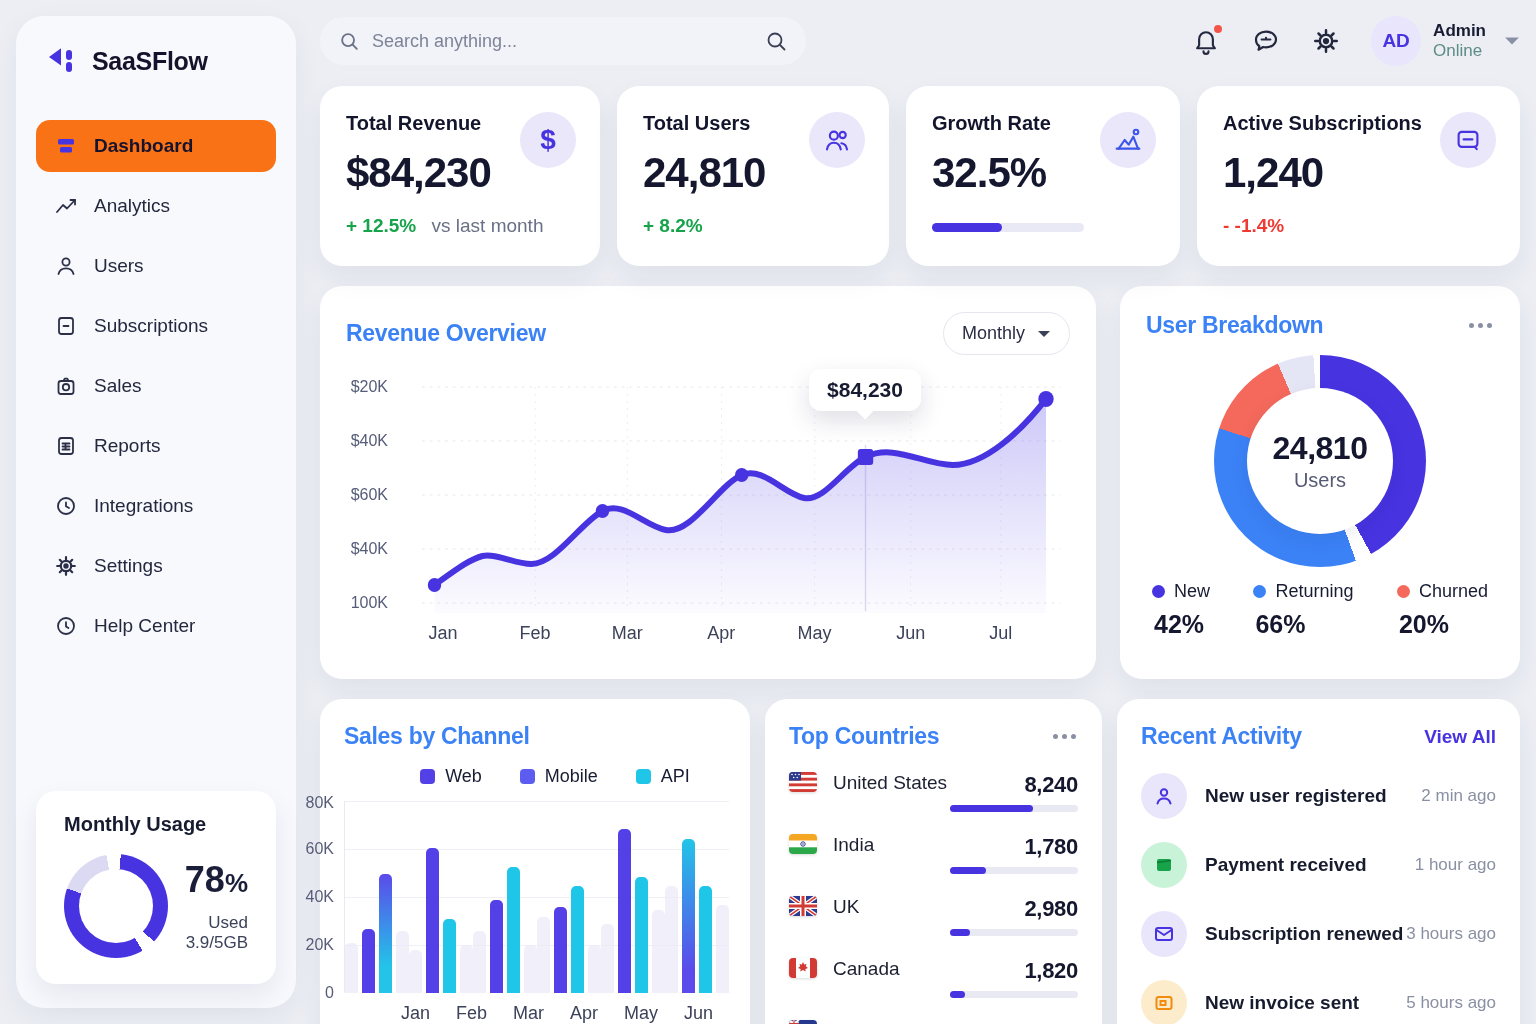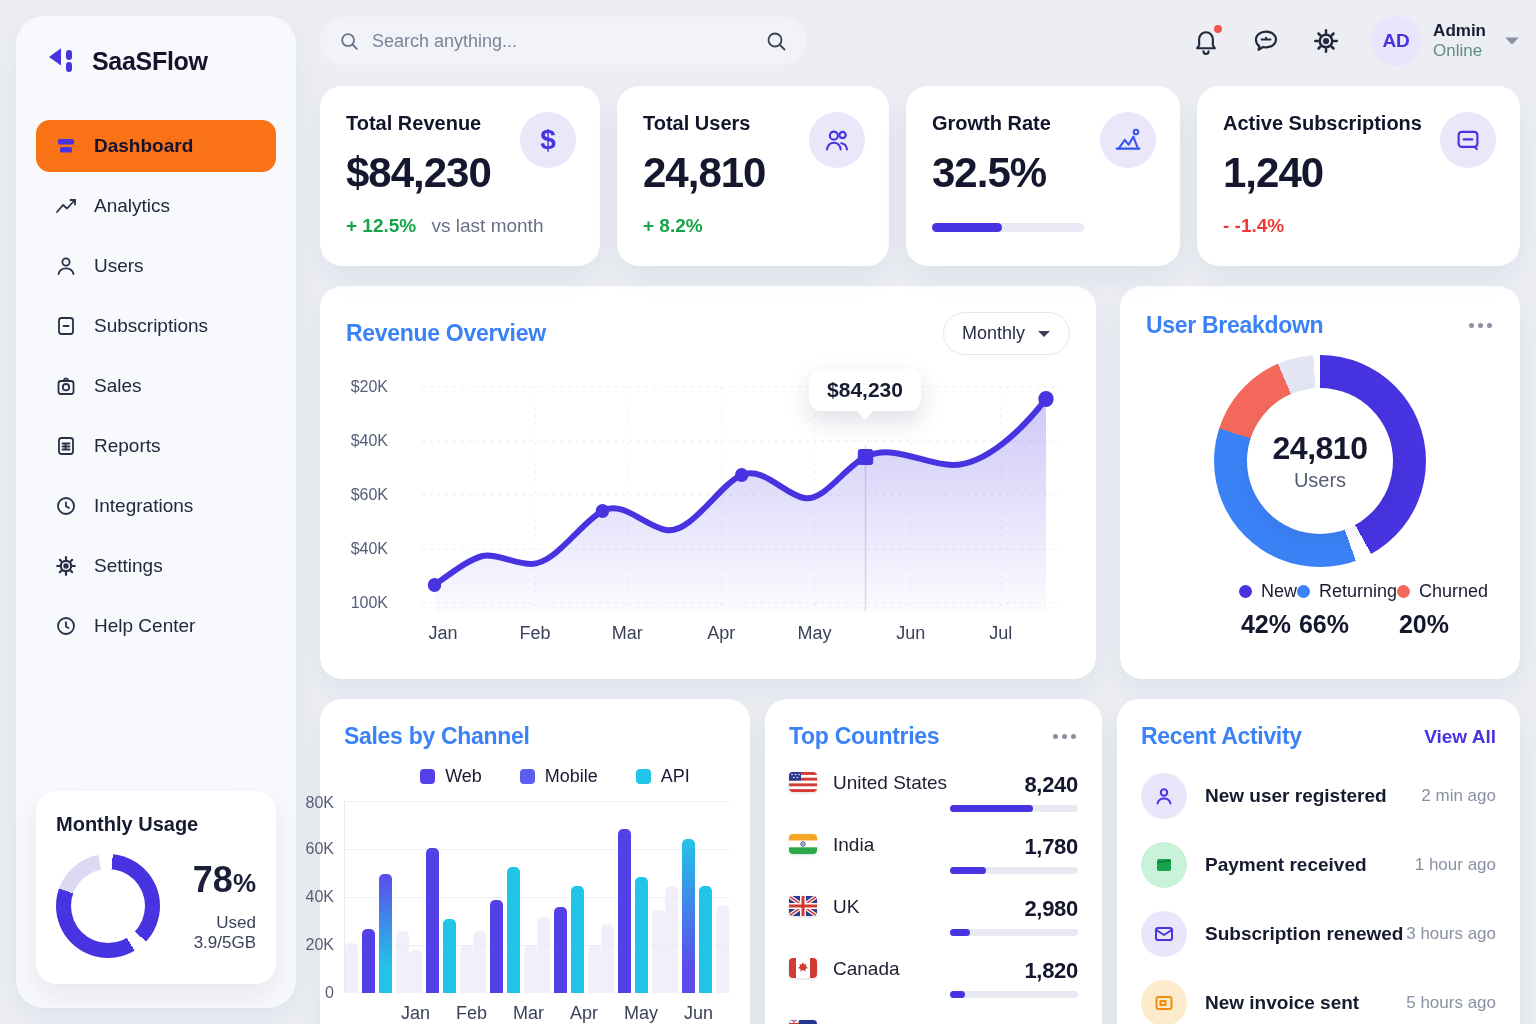--- a/index.html
+++ b/index.html
@@ -23,21 +23,21 @@
   .brand { font-size:25px; font-weight:700; color:#16122b; letter-spacing:-.3px; }
   .menu { display:flex; flex-direction:column; gap:8px; }
   .menu-item {
     display:flex; align-items:center; gap:16px; padding:14px 18px;
     border-radius:14px; color:#23283e; font-size:19px; cursor:pointer;
   }
   .menu-item .mi-icon { width:24px; height:24px; color:#2b3048; flex:0 0 24px; }
   .menu-item.active { background:#f97316; color:#17122e; font-weight:700; }
   .menu-item.active .mi-icon { color:#4733e0; }
   .usage-card {
-    margin-top:auto; background:#ffffff; border-radius:20px; padding:22px 20px 26px;
+    margin-top:auto; background:#ffffff; border-radius:20px; padding:22px 28px 26px;
     box-shadow:0 12px 28px rgba(30,30,80,.08);
   }
   .usage-title { font-size:20px; font-weight:700; color:#171b30; margin-bottom:18px; }
   .usage-body { display:flex; align-items:center; gap:16px; }
   .ring {
     width:104px; height:104px; border-radius:50%; position:relative; flex:0 0 104px;
     background:conic-gradient(#ffffff 0 1.5%, #4733e0 1.5% 37%, #ffffff 37% 41.5%,
                #4733e0 41.5% 80.5%, #dcd9f3 80.5% 97%, #ffffff 97% 100%);
   }
   .ring::after { content:""; position:absolute; inset:15px; background:#ffffff; border-radius:50%; }
@@ -138,21 +138,21 @@
                #f4695c 80% 93.5%, #e4e6f5 93.5% 99%, #ffffff 99% 100%);
   }
   .donut::before { content:""; position:absolute; inset:33px; background:#fff; border-radius:50%;
     box-shadow:0 6px 18px rgba(30,30,80,.08); }
   .donut-center {
     position:absolute; inset:0; display:flex; flex-direction:column;
     align-items:center; justify-content:center; z-index:1;
   }
   .donut-value { font-size:32px; font-weight:800; color:#14172e; letter-spacing:-.5px; }
   .donut-label { font-size:20px; color:#555b74; margin-top:2px; }
-  .bd-legend { display:flex; justify-content:flex-end; padding:0 6px; }
+  .bd-legend { display:flex; justify-content:space-between; padding:0 6px; }
   .bd-item { text-align:left; }
   .bd-top { display:flex; align-items:center; gap:9px; font-size:18px; color:#181c32; }
   .bd-dot { width:13px; height:13px; border-radius:50%; }
   .bd-pct { font-size:25px; font-weight:800; color:#14172e; margin-top:8px; padding-left:2px; }
 
   
   .row3 { display:grid; grid-template-columns:430px 337px 1fr; gap:15px; }
   .row3 .card { padding:24px 24px 20px; }
   .sales-legend { display:flex; justify-content:center; gap:38px; margin:16px 0 14px 40px; }
   .sl-item { display:flex; align-items:center; gap:10px; font-size:18px; color:#181c32; }

